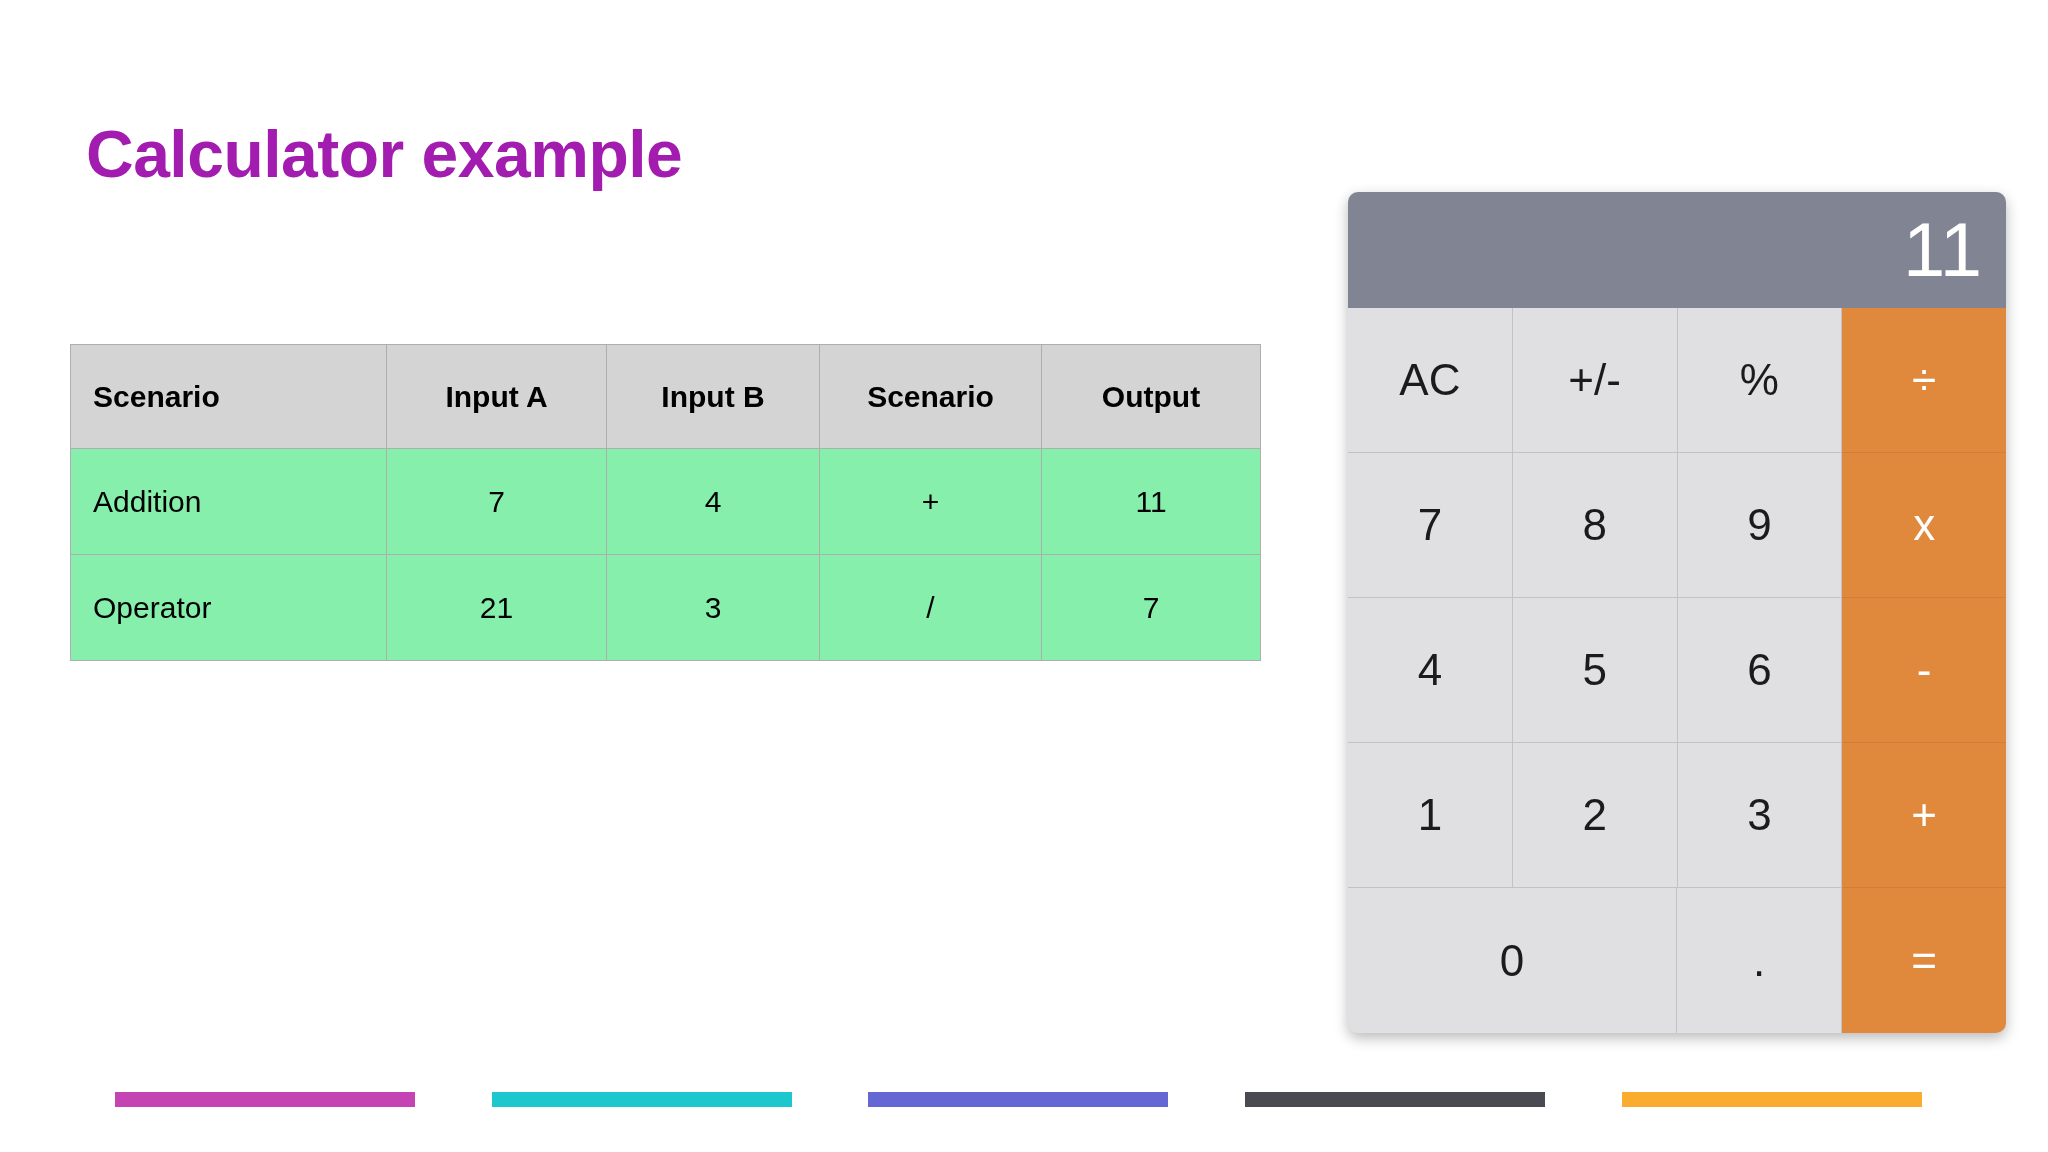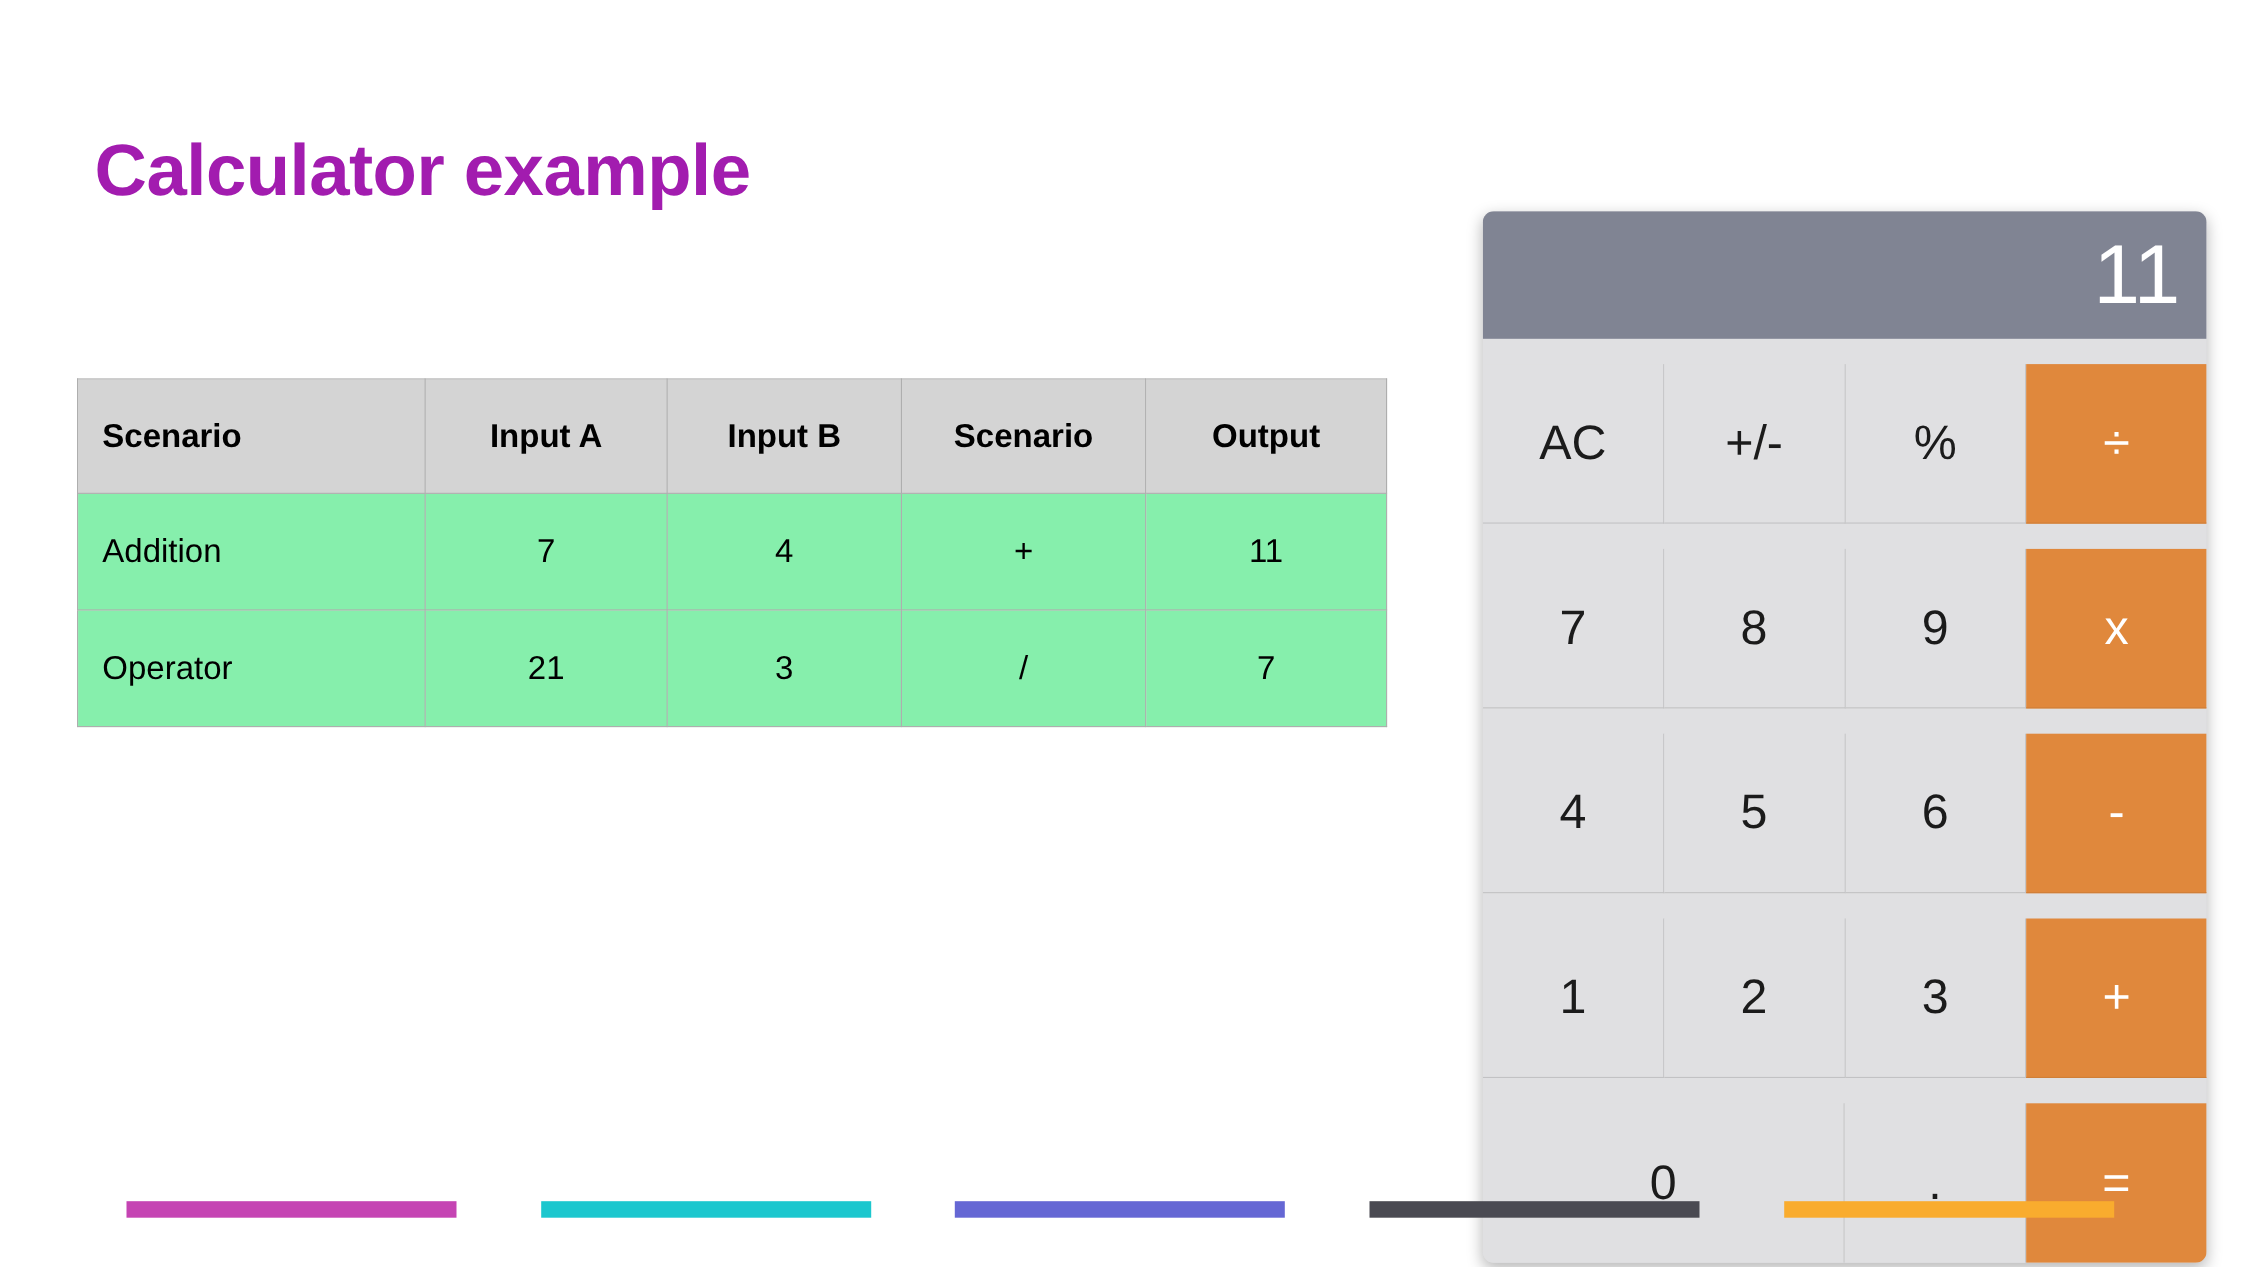--- a/index.html
+++ b/index.html
@@ -95,21 +95,20 @@
   }
   #calc-display-value {
     color: #ffffff;
     font-size: 76px;
     line-height: 1;
     font-weight: normal;
   }
   .calc-row {
     display: flex;
     width: 100%;
-    margin-top: 23px;
   }
   .calc-btn {
     flex: 1 1 0;
     height: 145px;
     display: flex;
     align-items: center;
     justify-content: center;
     font-size: 44px;
     color: #1b1b1b;
     background: #e0e0e2;

